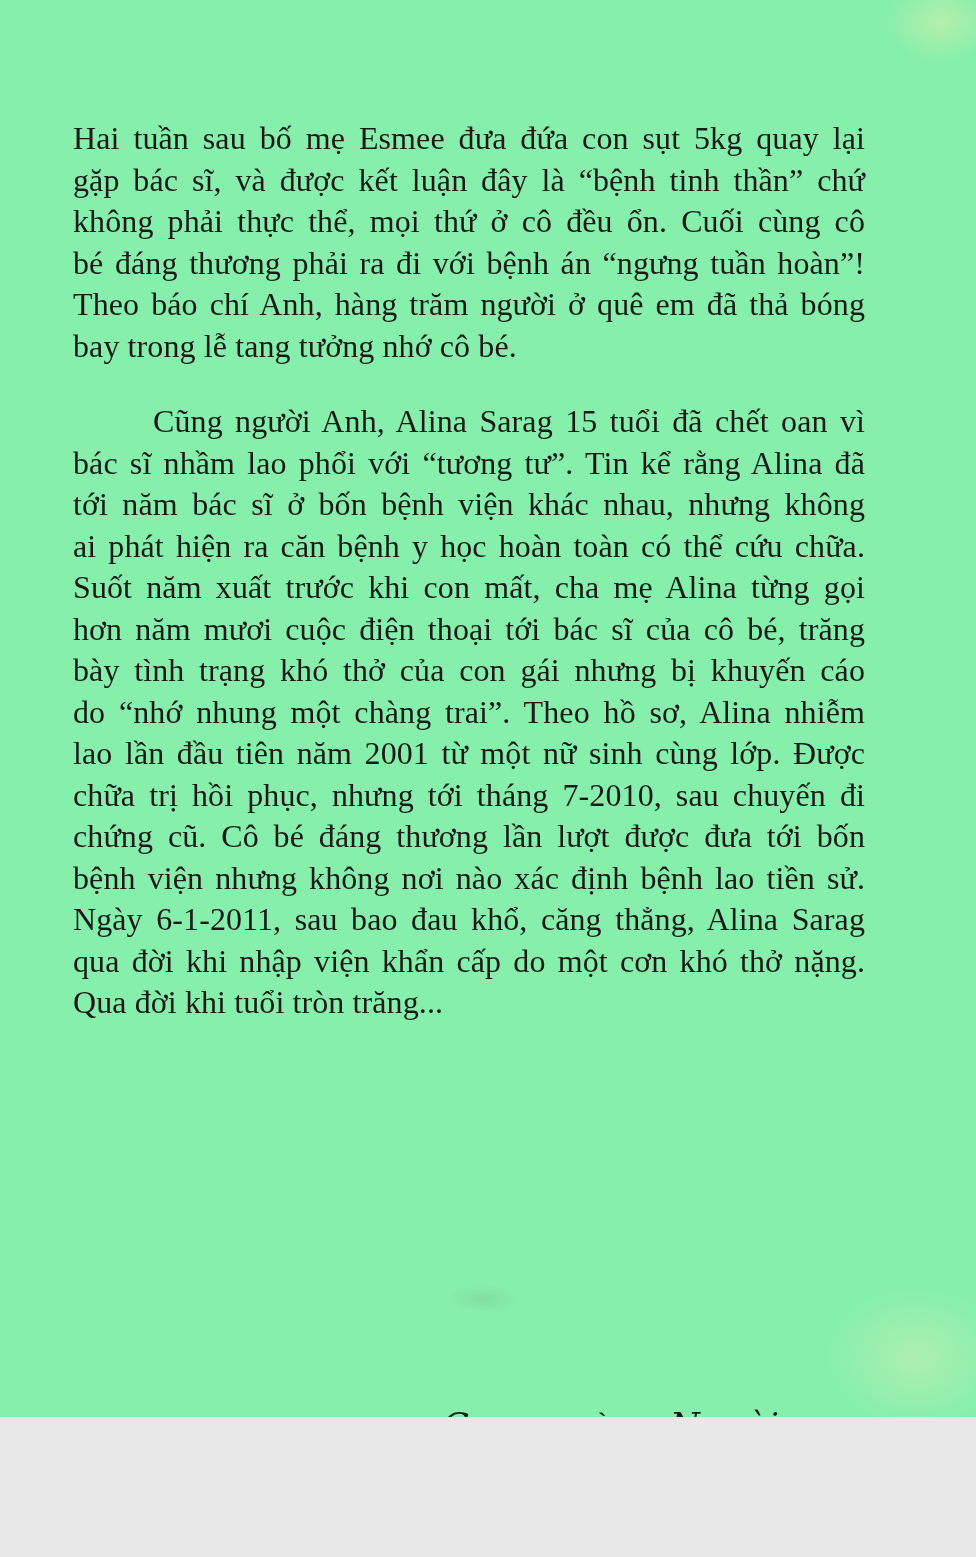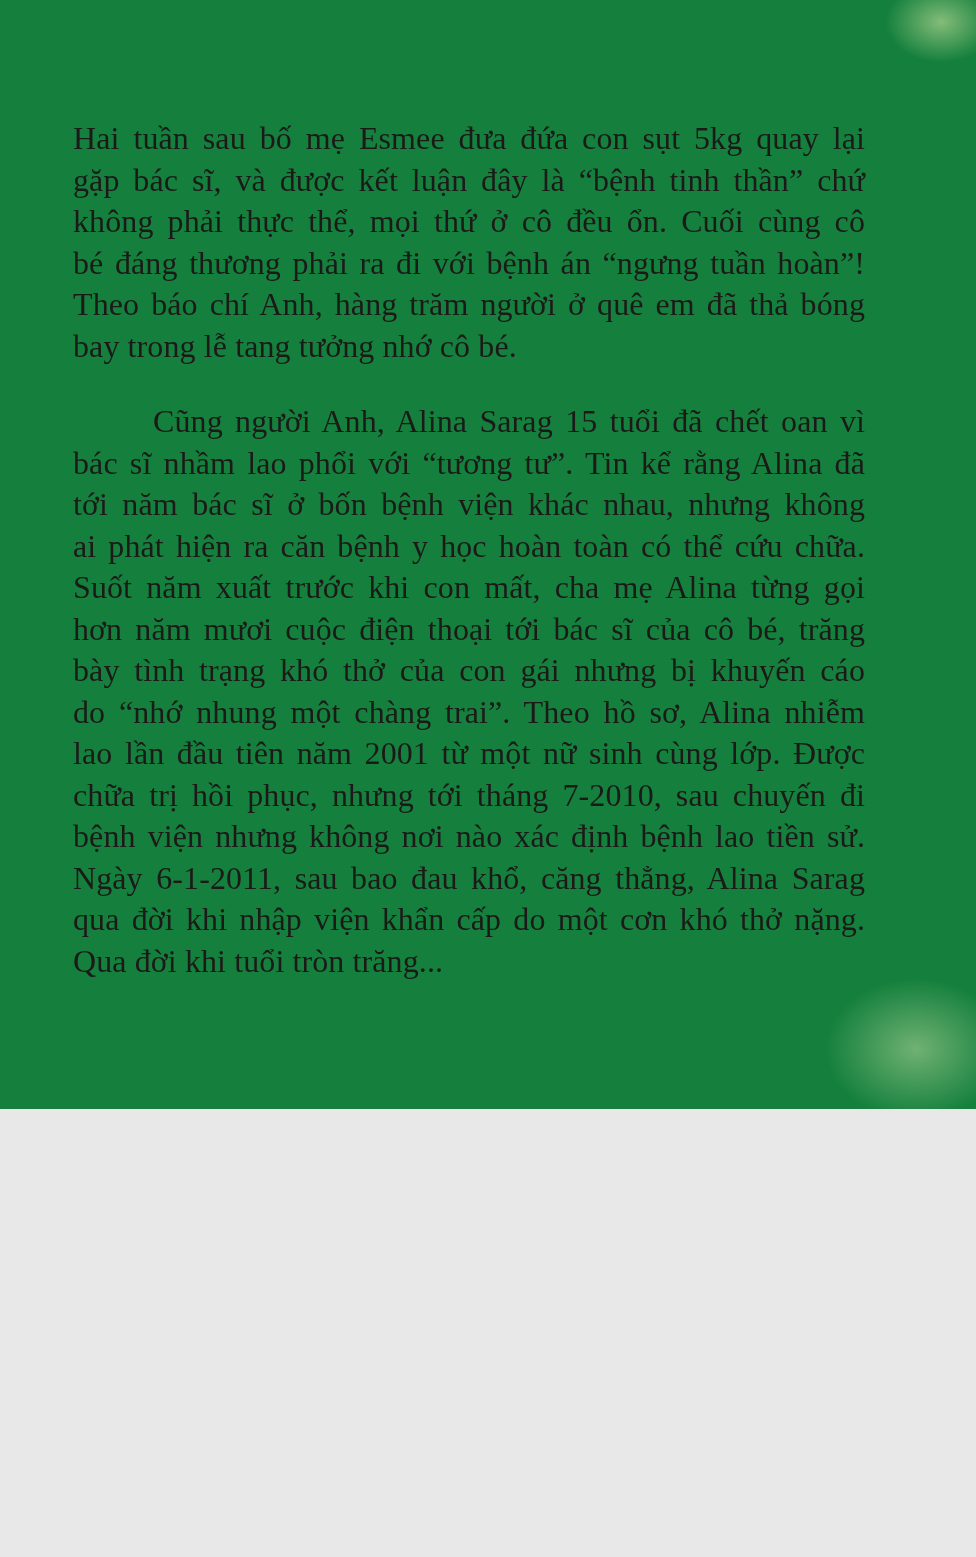--- a/index.html
+++ b/index.html
@@ -3,22 +3,22 @@
 <meta charset="utf-8">
 <style>
   html, body {
     margin: 0;
     padding: 0;
     background: #e8e8e8;
   }
   .page {
     position: relative;
     width: 976px;
-    height: 1109px;
-    background: #15803d;
+    height: 1417px;
+    background: #86efac;
     overflow: hidden;
     font-family: "Liberation Serif", serif;
     color: #1b1a18;
   }
   
   .tint {
     position: absolute;
     pointer-events: none;
   }
   .tint.top-right {
@@ -117,20 +117,21 @@
         <div class="line indented">Cũng người Anh, Alina Sarag 15 tuổi đã chết oan vì</div>
         <div class="line">bác sĩ nhầm lao phổi với “tương tư”. Tin kể rằng Alina đã</div>
         <div class="line">tới năm bác sĩ ở bốn bệnh viện khác nhau, nhưng không</div>
         <div class="line">ai phát hiện ra căn bệnh y học hoàn toàn có thể cứu chữa.</div>
         <div class="line">Suốt năm xuất trước khi con mất, cha mẹ Alina từng gọi</div>
         <div class="line">hơn năm mươi cuộc điện thoại tới bác sĩ của cô bé, trăng</div>
         <div class="line">bày tình trạng khó thở của con gái nhưng bị khuyến cáo</div>
         <div class="line">do “nhớ nhung một chàng trai”. Theo hồ sơ, Alina nhiễm</div>
         <div class="line">lao lần đầu tiên năm 2001 từ một nữ sinh cùng lớp. Được</div>
         <div class="line">chữa trị hồi phục, nhưng tới tháng 7-2010, sau chuyến đi</div>
+        <div class="line">chứng cũ. Cô bé đáng thương lần lượt được đưa tới bốn</div>
         <div class="line">bệnh viện nhưng không nơi nào xác định bệnh lao tiền sử.</div>
         <div class="line">Ngày 6-1-2011, sau bao đau khổ, căng thẳng, Alina Sarag</div>
         <div class="line">qua đời khi nhập viện khẩn cấp do một cơn khó thở nặng.</div>
         <div class="line last">Qua đời khi tuổi tròn trăng...</div>
       </div>
     </div>
 
   <div class="footer">
     <span class="f-plain">soi</span>
     <span class="f-script">Gương</span>

